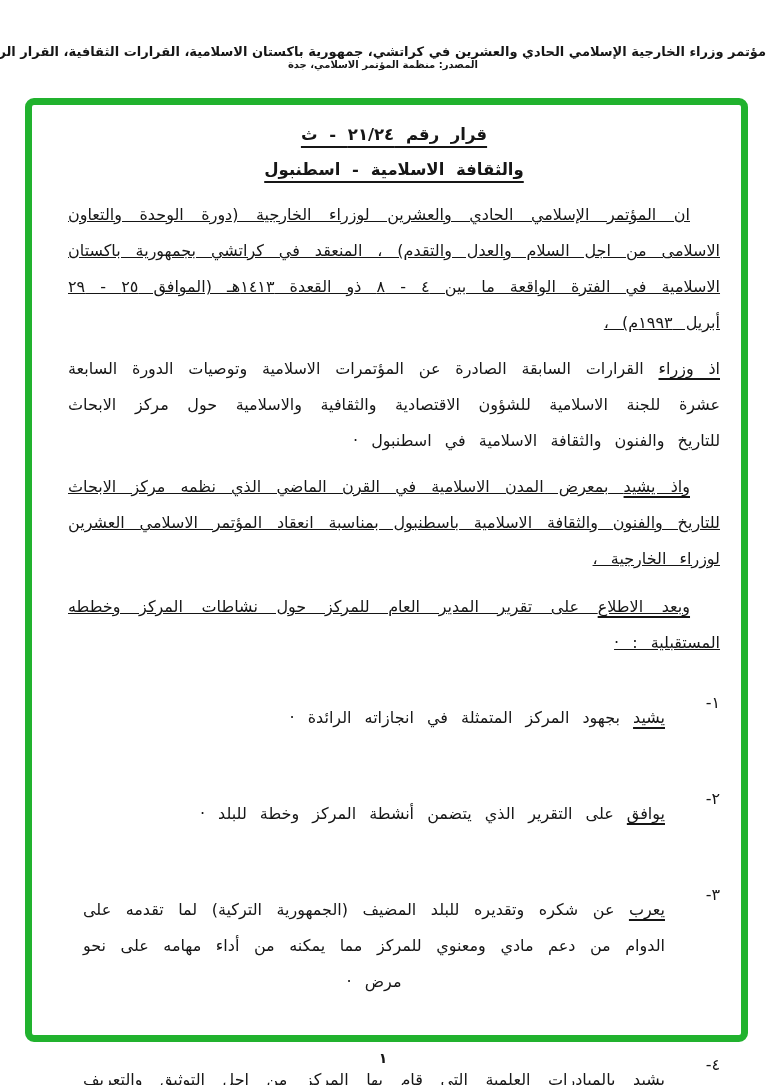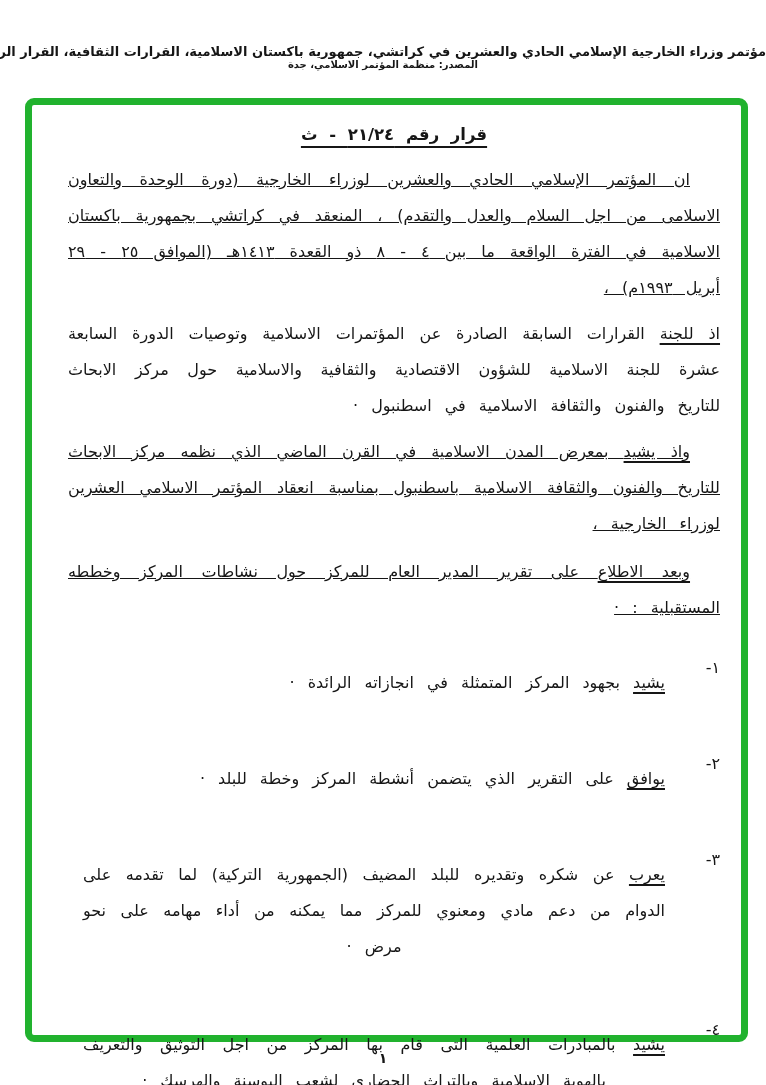--- a/index.html
+++ b/index.html
@@ -88,25 +88,26 @@
 <div class="doc-header">
   <div class="h1">مؤتمر وزراء الخارجية الإسلامي الحادي والعشرين في كراتشي، جمهورية باكستان الاسلامية، القرارات الثقافية، القرار الرقم ٢١/٢٤ ث</div>
   <div class="h2">المصدر: منظمة المؤتمر الاسلامي، جدة</div>
 </div>
 
 <div class="green-box">
   <div class="doc">
 
     <div class="title">
       <span class="t-line">قرار رقم ٢١/٢٤ - ث</span>
+      <span class="t-line">والثقافة الاسلامية - اسطنبول</span>
     </div>
 
     <p class="para indent p1"><span class="lead"></span><span>ان المؤتمر الإسلامي الحادي والعشرين لوزراء الخارجية (دورة الوحدة والتعاون الاسلامى من اجل السلام والعدل والتقدم) ، المنعقد في كراتشي بجمهورية باكستان الاسلامية في الفترة الواقعة ما بين ٤ - ٨ ذو القعدة ١٤١٣هـ (الموافق ٢٥ - ٢٩ أبريل ١٩٩٣م) ،</span></p>
 
-    <p class="para p2"><span class="lead">اذ للجنة</span><span> القرارات السابقة الصادرة عن المؤتمرات الاسلامية وتوصيات الدورة السابعة عشرة للجنة الاسلامية للشؤون الاقتصادية والثقافية والاسلامية حول مركز الابحاث للتاريخ والفنون والثقافة الاسلامية في اسطنبول ·</span></p>
+    <p class="para p2"><span class="lead">اذ وزراء</span><span> القرارات السابقة الصادرة عن المؤتمرات الاسلامية وتوصيات الدورة السابعة عشرة للجنة الاسلامية للشؤون الاقتصادية والثقافية والاسلامية حول مركز الابحاث للتاريخ والفنون والثقافة الاسلامية في اسطنبول ·</span></p>
 
     <p class="para indent p3"><span class="lead">واذ يشيد</span><span> بمعرض المدن الاسلامية في القرن الماضي الذي نظمه مركز الابحاث للتاريخ والفنون والثقافة الاسلامية باسطنبول بمناسبة انعقاد المؤتمر الاسلامي العشرين لوزراء الخارجية ،</span></p>
 
     <p class="para indent p4"><span class="lead">وبعد الاطلاع</span><span> على تقرير المدير العام للمركز حول نشاطات المركز وخططه المستقبلية : ·</span></p>
 
     <div class="item i1">
       <span class="item-num">١-</span>
       <p class="item-text"><span class="lead">يشيد</span><span> بجهود المركز المتمثلة في انجازاته الرائدة ·</span></p>
     </div>
 

